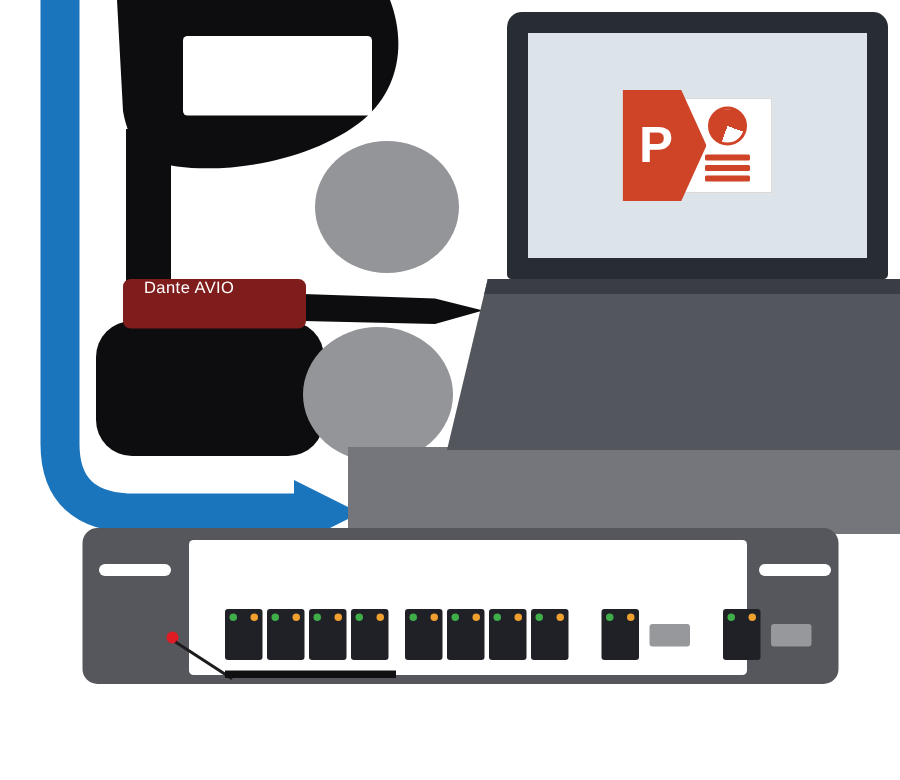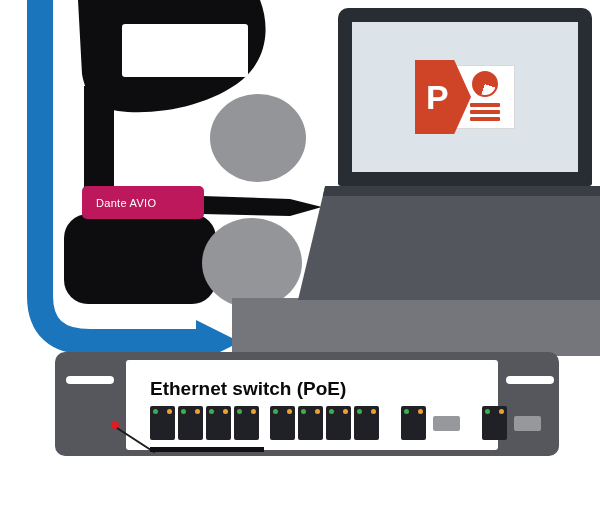--- a/index.html
+++ b/index.html
@@ -30,22 +30,22 @@
   .ppt-pie{width:26px;height:26px;border-radius:50%;
     background:conic-gradient(from 200deg,#cf4326 0 75%,#ffffff 75% 100%);
     border:2px solid #cf4326;margin-bottom:4px;}
   .ppt-line{width:30px;height:4px;background:#cf4326;border-radius:1px;margin:1.5px 0;}
   .ppt-flag{position:absolute;left:0;top:0;width:56px;height:74px;background:#cf4326;
     clip-path:polygon(0 0,70% 0,100% 50%,70% 100%,0 100%);
     display:flex;align-items:center;padding-left:11px;}
   .ppt-letter{color:#ffffff;font-size:34px;font-weight:bold;line-height:1;}
 
   
-  .adapter{left:82px;top:186px;width:122px;height:33px;background:#be185d;border-radius:5px;
-    color:#ffffff;font-size:11px;display:flex;align-items:center;padding-left:14px;
+  .adapter{left:82px;top:186px;width:122px;height:33px;background:#7f1d1d;border-radius:5px;
+    color:#ffffff;font-size:11px;display:flex;padding-left:14px;
     letter-spacing:.3px;z-index:3;}
 
   
   .switch-chassis{left:55px;top:352px;width:504px;height:104px;background:#55575c;border-radius:10px;z-index:2;}
   .switch-panel{left:126px;top:360px;width:372px;height:90px;background:#ffffff;border-radius:3px;z-index:3;}
   .vent{width:48px;height:8px;background:#ffffff;border-radius:4px;z-index:4;}
   .vent-left{left:66px;top:376px;}
   .vent-right{left:506px;top:376px;}
   .switch-label{left:150px;top:378px;font-size:19px;font-weight:bold;color:#0a0a0a;z-index:4;white-space:nowrap;}
 
@@ -101,21 +101,20 @@
   </div>
 
   <div class="abs adapter">
     <span>Dante AVIO</span>
   </div>
 
   <div class="abs switch-chassis"></div>
   <div class="abs switch-panel"></div>
   <div class="abs vent vent-left"></div>
   <div class="abs vent vent-right"></div>
-  <div class="abs switch-label">Ethernet switch (PoE)</div>
 
   <div class="abs ports-row">
     <div class="rj45"></div>
     <div class="rj45"></div>
     <div class="rj45"></div>
     <div class="rj45"></div>
     <div class="gap-s"></div>
     <div class="rj45"></div>
     <div class="rj45"></div>
     <div class="rj45"></div>

